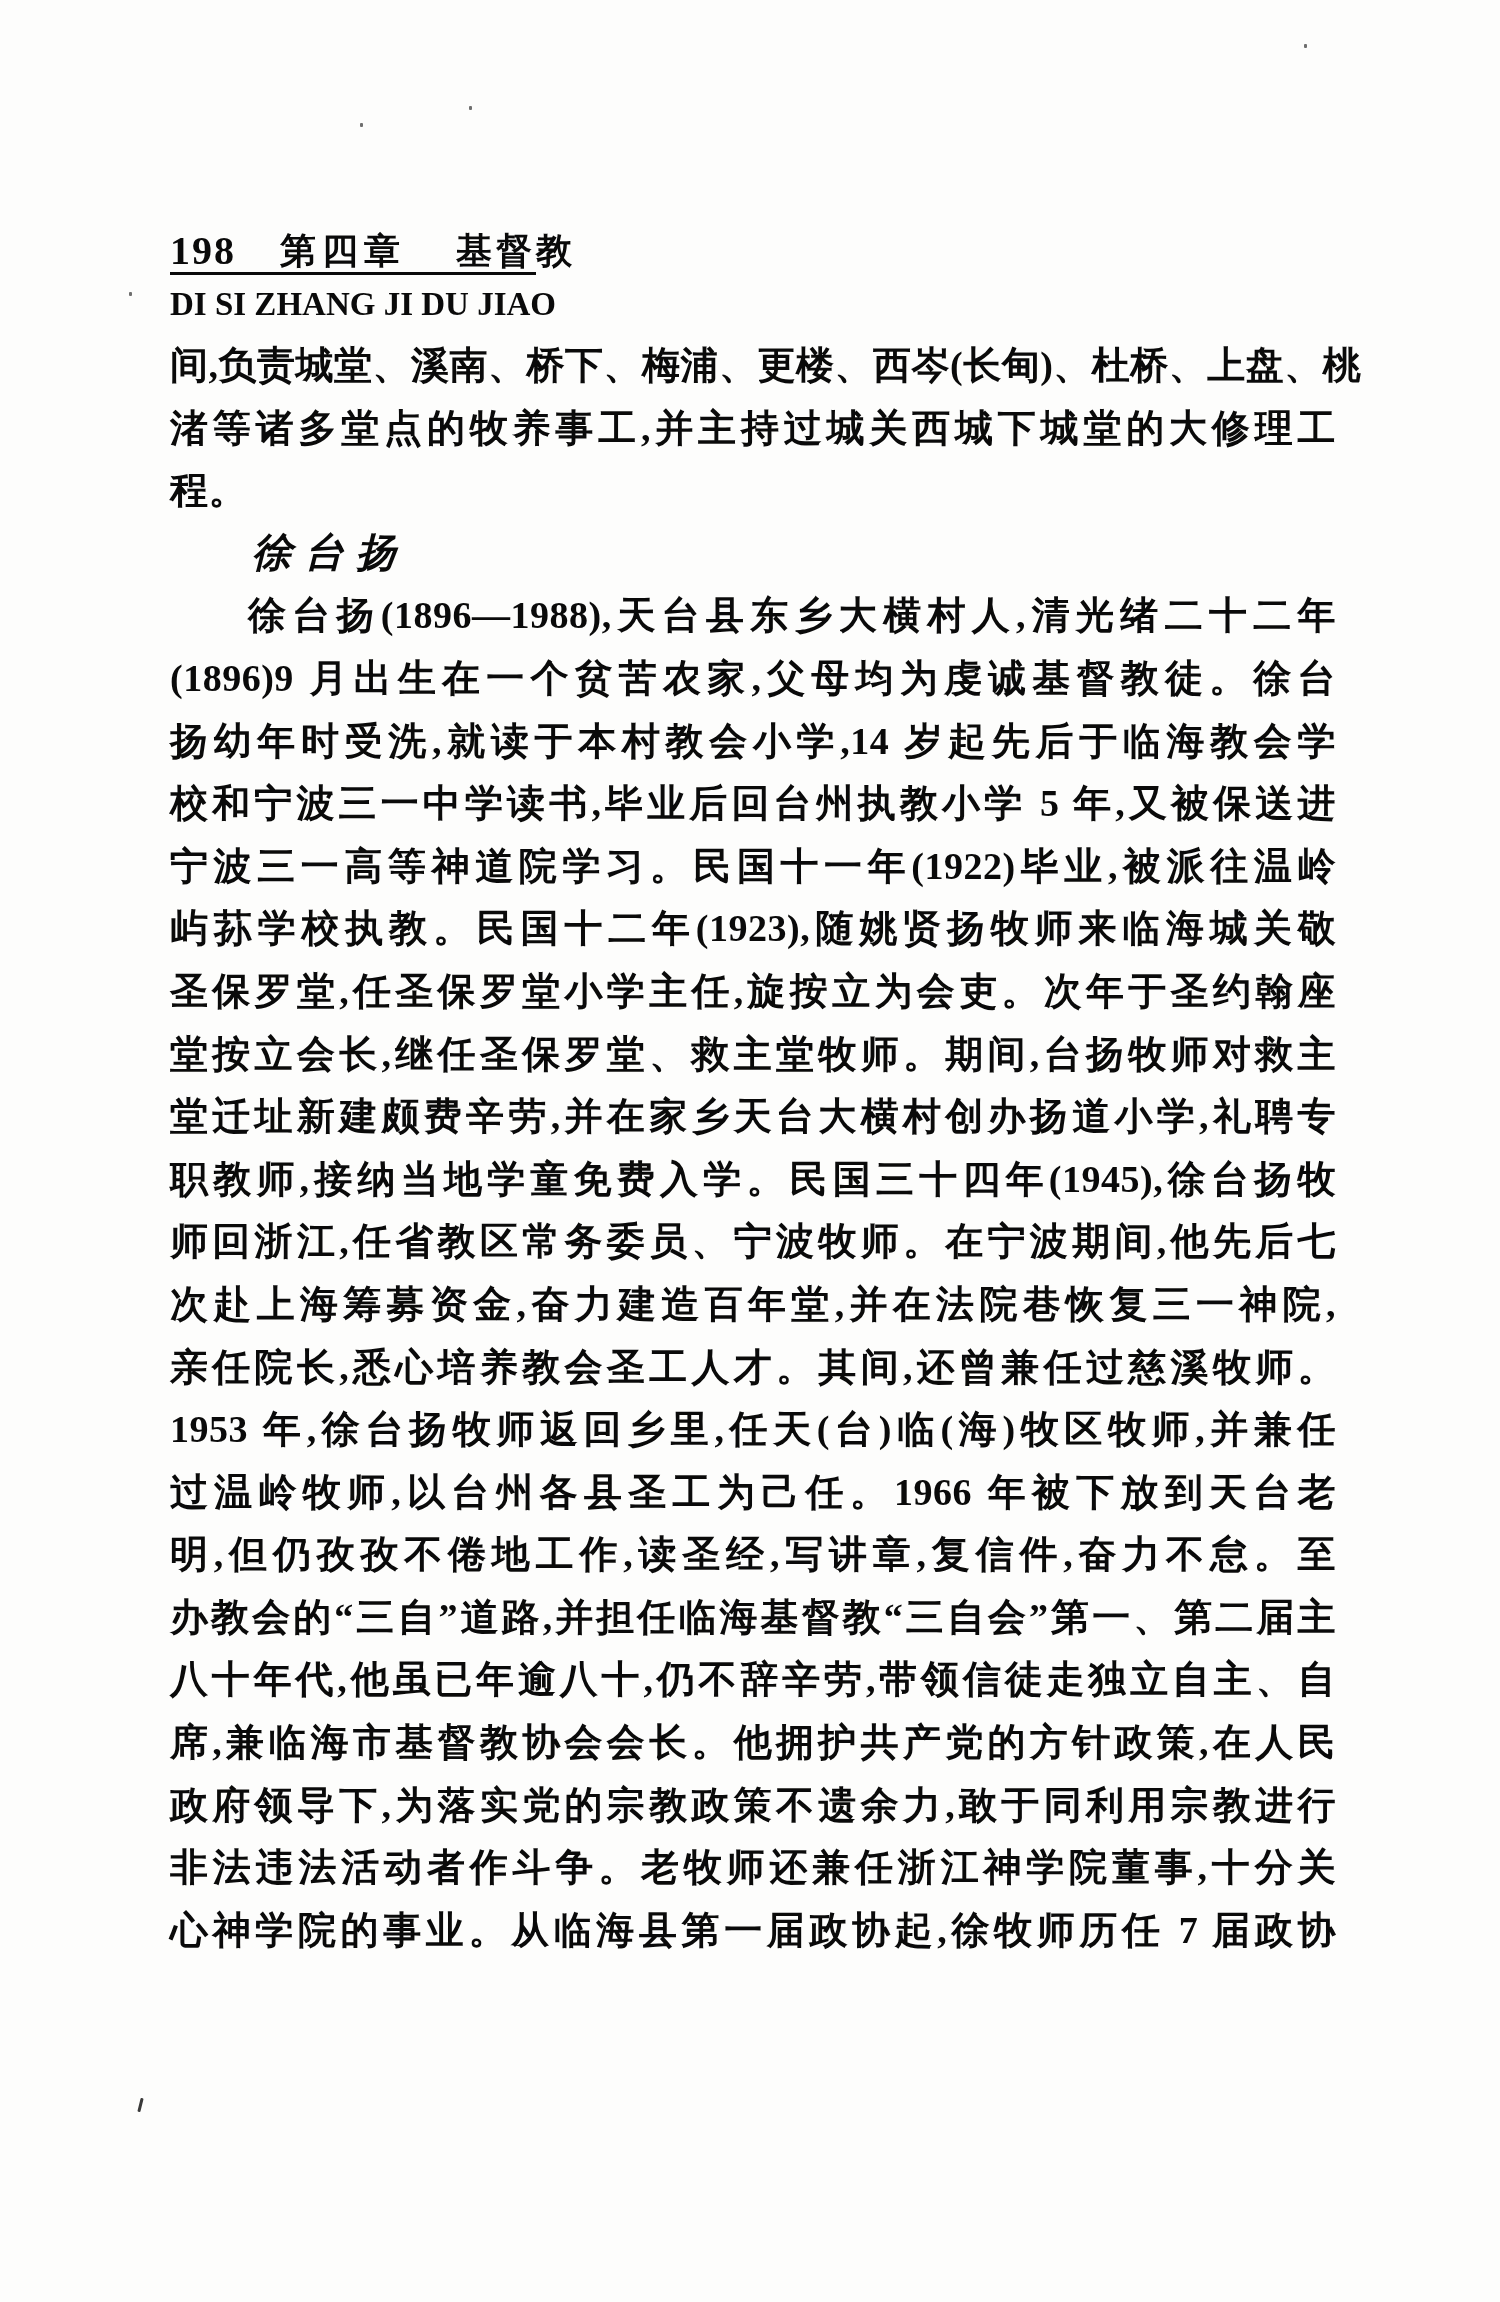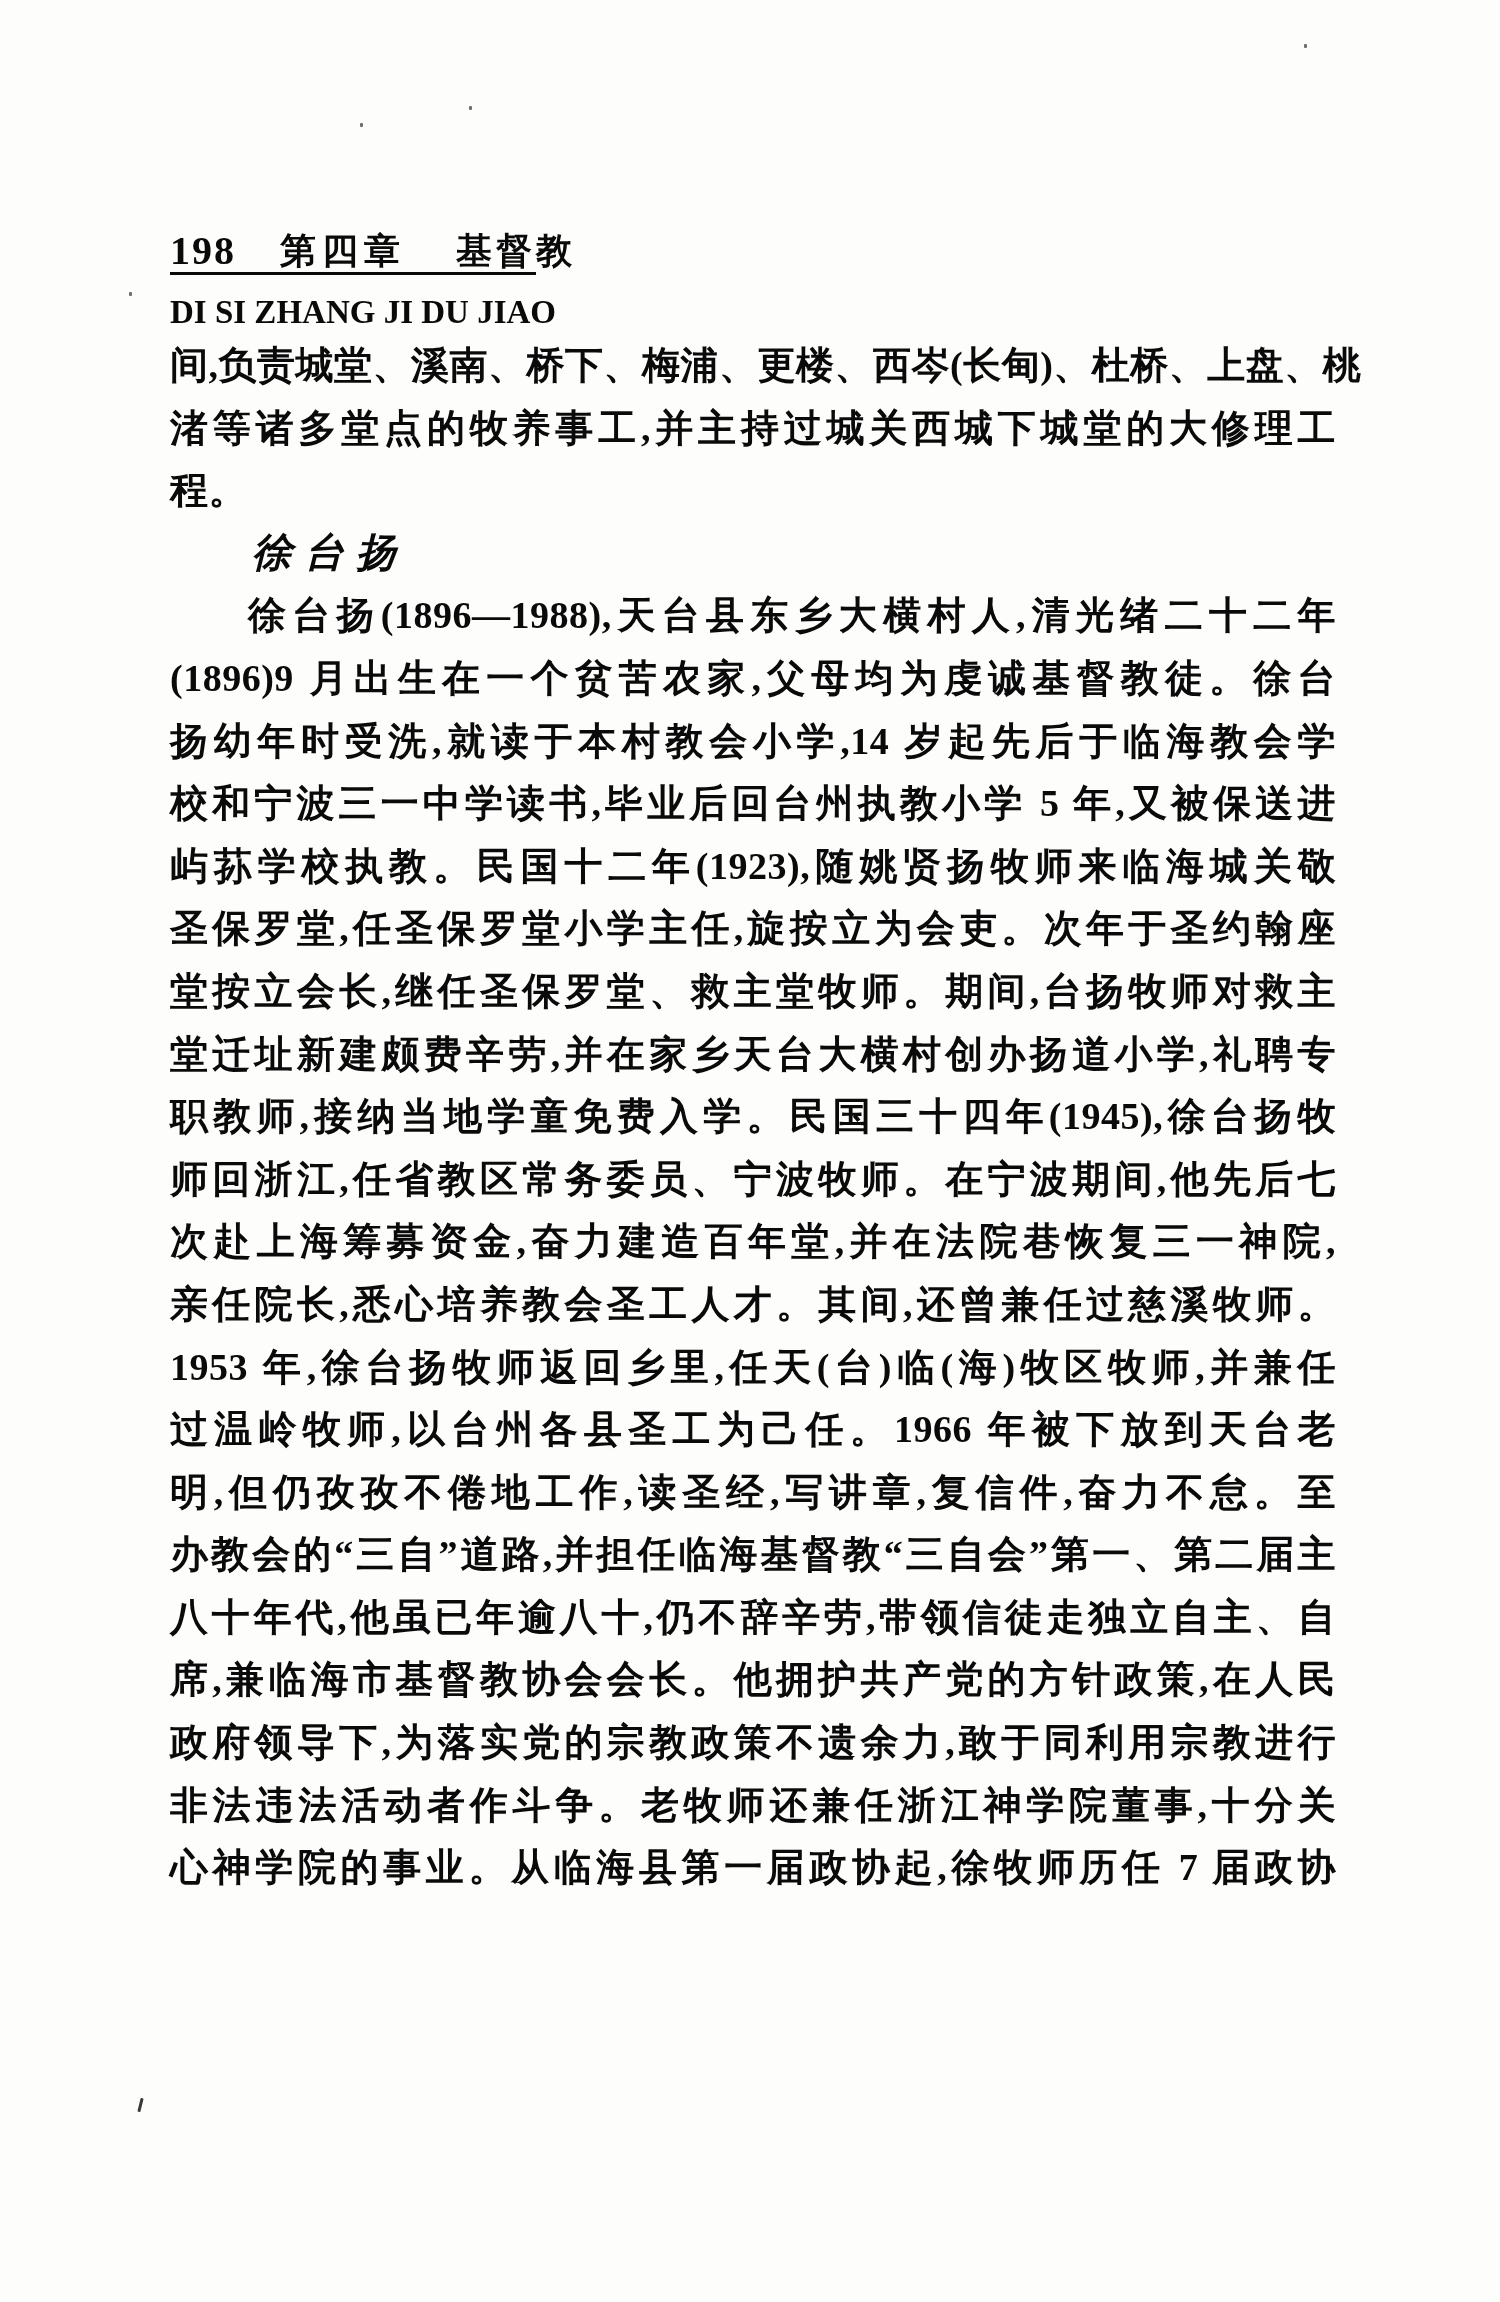--- a/index.html
+++ b/index.html
@@ -30,21 +30,21 @@
     margin-left:44px;
     font-size:36px;line-height:34px;letter-spacing:6px;
     font-weight:600;
   }
   .chapter-title{
     margin-left:50px;
     font-size:36px;line-height:34px;letter-spacing:4px;
     font-weight:600;
   }
   .pinyin{
-    margin-top:20px;
+    margin-top:12px;
     text-align:center;
     font-size:33px;line-height:34px;
     font-weight:700;
     letter-spacing:0px;
     white-space:nowrap;
   }
   
   .body-text{
     position:absolute;left:170px;top:334px;width:1166px;
   }
@@ -94,20 +94,21 @@
 
   <div class="body-text">
       <div class="line full">间,负责城堂、溪南、桥下、梅浦、更楼、西岑(长甸)、杜桥、上盘、桃</div>
       <div class="line full">渚等诸多堂点的牧养事工,并主持过城关西城下城堂的大修理工</div>
       <div class="line left">程。</div>
       <div class="line subtitle">徐台扬</div>
       <div class="line full indent">徐台扬(1896—1988),天台县东乡大横村人,清光绪二十二年</div>
       <div class="line full">(1896)9 月出生在一个贫苦农家,父母均为虔诚基督教徒。徐台</div>
       <div class="line full">扬幼年时受洗,就读于本村教会小学,14 岁起先后于临海教会学</div>
       <div class="line full">校和宁波三一中学读书,毕业后回台州执教小学 5 年,又被保送进</div>
+      <div class="line full">宁波三一高等神道院学习。民国十一年(1922)毕业,被派往温岭</div>
       <div class="line full">屿荪学校执教。民国十二年(1923),随姚贤扬牧师来临海城关敬</div>
       <div class="line full">圣保罗堂,任圣保罗堂小学主任,旋按立为会吏。次年于圣约翰座</div>
       <div class="line full">堂按立会长,继任圣保罗堂、救主堂牧师。期间,台扬牧师对救主</div>
       <div class="line full">堂迁址新建颇费辛劳,并在家乡天台大横村创办扬道小学,礼聘专</div>
       <div class="line full">职教师,接纳当地学童免费入学。民国三十四年(1945),徐台扬牧</div>
       <div class="line full">师回浙江,任省教区常务委员、宁波牧师。在宁波期间,他先后七</div>
       <div class="line full">次赴上海筹募资金,奋力建造百年堂,并在法院巷恢复三一神院,</div>
       <div class="line full">亲任院长,悉心培养教会圣工人才。其间,还曾兼任过慈溪牧师。</div>
       <div class="line full">1953 年,徐台扬牧师返回乡里,任天(台)临(海)牧区牧师,并兼任</div>
       <div class="line full">过温岭牧师,以台州各县圣工为己任。1966 年被下放到天台老</div>

